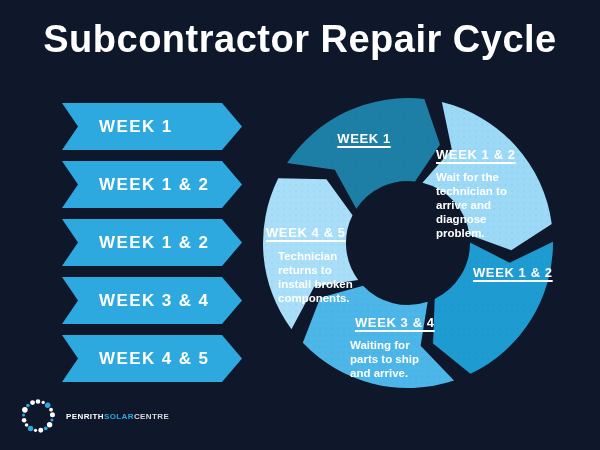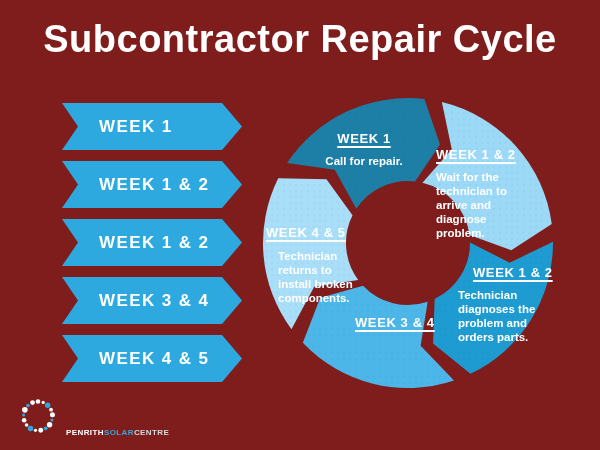--- a/index.html
+++ b/index.html
@@ -1,17 +1,17 @@
 <!DOCTYPE html>
 <html><head>
 <meta charset="utf-8">
 <style>
   html,body{margin:0;padding:0;background:#000;}
   .stage{
-    position:relative;width:600px;height:450px;background:#7f1d1d;
+    position:relative;width:600px;height:450px;background:#0f172a;
     overflow:hidden;font-family:"Liberation Sans",sans-serif;
   }
   .title{
     position:absolute;top:20px;left:0;width:100%;text-align:center;
     color:#fff;font-size:38px;font-weight:800;letter-spacing:.5px;line-height:1.05;
   }
   
   .banners{position:absolute;left:62px;top:103px;}
   .banner{
     position:relative;width:180px;height:47px;margin-bottom:11px;
@@ -36,21 +36,21 @@
   .st2 .seg-body{width:82px;}
   .st3{left:200px;top:170px;width:120px;}
   .st3 .seg-label{margin-left:15px;}
   .st3 .seg-body{width:86px;}
   .st4{left:92px;top:220px;width:120px;}
   .st4 .seg-label{margin-left:5px;}
   .st4 .seg-body{width:86px;}
   .st5{left:8px;top:130px;width:120px;}
   .st5 .seg-body{margin-left:12px;width:88px;margin-top:8px;}
   
-  .logo{position:absolute;left:17px;top:395px;display:flex;align-items:flex-end;gap:7px;}
+  .logo{position:absolute;left:17px;top:395px;display:flex;align-items:center;gap:7px;}
   .logo-text{font-size:8px;font-weight:bold;letter-spacing:.4px;white-space:nowrap;}
   .logo-text .p1{color:#ffffff;}
   .logo-text .p2{color:#2EA9E0;}
   .logo-text .p3{color:#d6d8d9;}
 </style>
 </head>
 <body>
 
 <div class="stage">
 
@@ -88,32 +88,31 @@
       <path d="M33.44,236.25 A145,145 0 0 1 20.23,85.30 L68.44,86.28 L94.51,122.34 A62,62 0 0 0 100.16,186.88 L56.20,193.74 Z" fill="#A9DEF9"></path>
       <path fill="url(#dotpat)" d="M29.09,69.97 A145,145 0 0 1 166.41,5.93 L181.98,51.57 L157.02,88.40 A62,62 0 0 0 98.30,115.78 L76.81,76.81 Z"></path>
       <path fill="url(#dotpat)" d="M183.85,9.01 A145,145 0 0 1 293.76,131.07 L253.25,157.22 L211.47,141.91 A62,62 0 0 0 164.47,89.71 L193.74,56.20 Z"></path>
       <path fill="url(#dotpat)" d="M294.99,148.73 A145,145 0 0 1 212.42,280.87 L175.04,250.43 L176.69,205.96 A62,62 0 0 0 212.00,149.46 L251.60,169.75 Z"></path>
       <path fill="url(#dotpat)" d="M196.01,287.51 A145,145 0 0 1 44.82,249.81 L62.23,204.85 L105.03,192.68 A62,62 0 0 0 169.67,208.80 L162.61,252.73 Z"></path>
       <path fill="url(#dotpat)" d="M33.44,236.25 A145,145 0 0 1 20.23,85.30 L68.44,86.28 L94.51,122.34 A62,62 0 0 0 100.16,186.88 L56.20,193.74 Z"></path>
     </svg>
 
     <div class="seg-text st1">
       <span class="seg-label">WEEK 1</span>
-      <div class="seg-body">Call for repair.</div>
     </div>
     <div class="seg-text st2">
       <span class="seg-label">WEEK 1 &amp; 2</span>
       <div class="seg-body">Wait for the technician to arrive and diagnose problem.</div>
     </div>
     <div class="seg-text st3">
       <span class="seg-label">WEEK 1 &amp; 2</span>
-      <div class="seg-body">Technician diagnoses the problem and orders parts.</div>
     </div>
     <div class="seg-text st4">
       <span class="seg-label">WEEK 3 &amp; 4</span>
+      <div class="seg-body">Waiting for parts to ship and arrive.</div>
     </div>
     <div class="seg-text st5">
       <span class="seg-label">WEEK 4 &amp; 5</span>
       <div class="seg-body">Technician returns to install broken components.</div>
     </div>
   </div>
 
   <div class="logo">
     <svg id="logo-ring" width="42" height="42" viewBox="0 0 42 42">
         <circle cx="21.00" cy="6.50" r="2.3" fill="#FFFFFF"></circle>

